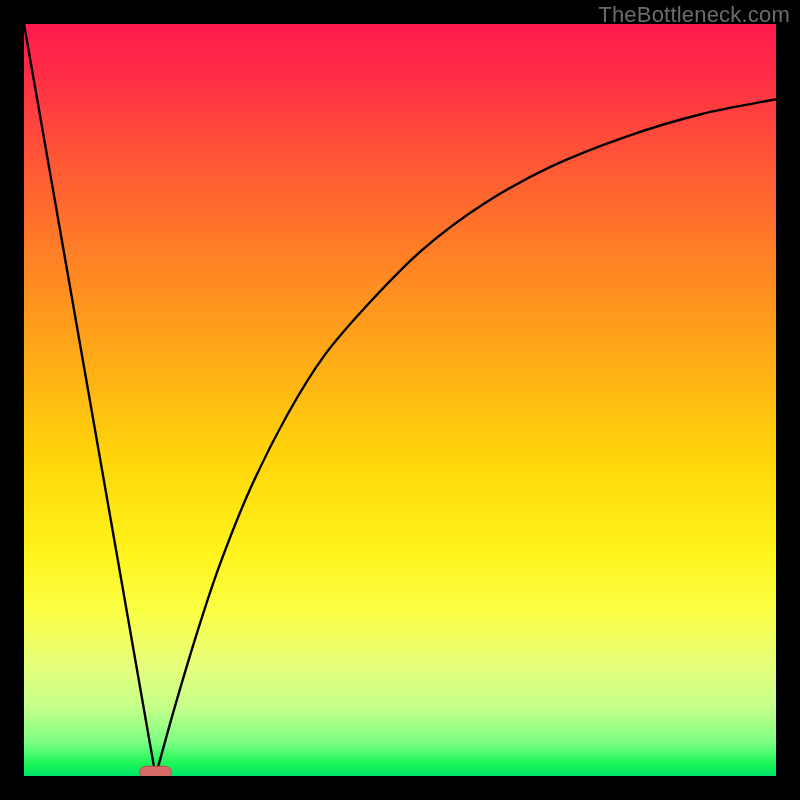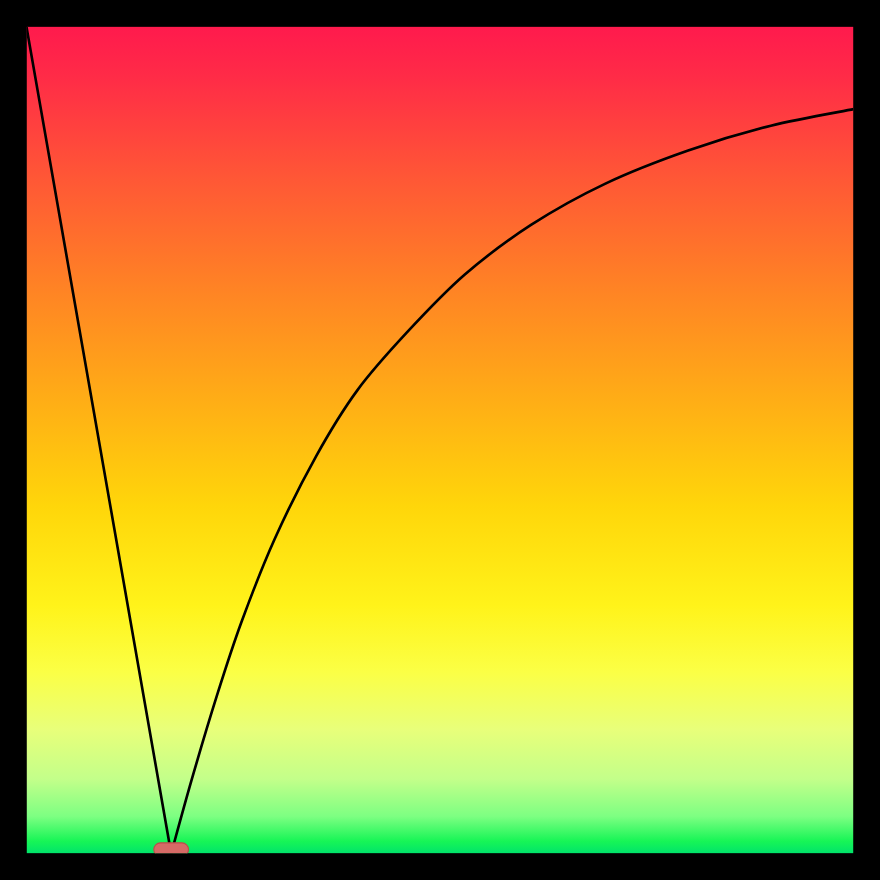--- a/index.html
+++ b/index.html
@@ -78,13 +78,14 @@
       </defs>
       <rect x="0" y="0" width="752" height="752" fill="url(#bgGrad)"></rect>
     </svg>
 
     <svg class="curve-svg" viewBox="0 0 752 752" preserveAspectRatio="none">
       <path id="curvePath" d="M 0 0 L 131.6 752 C 153.53333333333333 877.3333333333334 128.46666666666667 763.28 131.6 752 C 134.73333333333332 740.72 143.50666666666666 708.1333333333334 150.4 684.32 C 157.29333333333335 660.5066666666667 165.44 632.9333333333334 172.96 609.12 C 180.48000000000002 585.3066666666666 186.74666666666667 565.2533333333333 195.52 541.4399999999999 C 204.29333333333335 517.6266666666666 214.32 491.3066666666667 225.6 466.24 C 236.88 441.17333333333335 250.66666666666666 413.6 263.2 391.04 C 275.73333333333335 368.48 287.0133333333333 349.67999999999995 300.8 330.87999999999994 C 314.5866666666667 312.0799999999999 329.62666666666667 295.78666666666663 345.92 278.24 C 362.21333333333337 260.6933333333334 379.76 241.89333333333335 398.56 225.60000000000002 C 417.36 209.3066666666667 437.4133333333333 194.26666666666668 458.71999999999997 180.48000000000002 C 480.02666666666664 166.69333333333336 502.58666666666664 154.16 526.4 142.88 C 550.2133333333334 131.6 576.5333333333333 121.5733333333334 601.6 112.80000000000007 C 626.6666666666667 104.02666666666674 651.7333333333333 96.5066666666667 676.8000000000001 90.24000000000001 C 701.8666666666668 83.97333333333331 739.4666666666667 77.7066666666666 752 75.19999999999993" fill="none" stroke-width="2.4" stroke="#000000"></path>
       <rect id="markerPill" rx="6.016" ry="6.016" x="115.80799999999999" y="742.224" width="31.584000000000003" height="12.032" fill="#d66a66" stroke="#bb4d4a" stroke-width="1"></rect>
     </svg>
   </div>
 
+  <div class="watermark">TheBottleneck.com</div>
 </div>
 
 </body></html>

